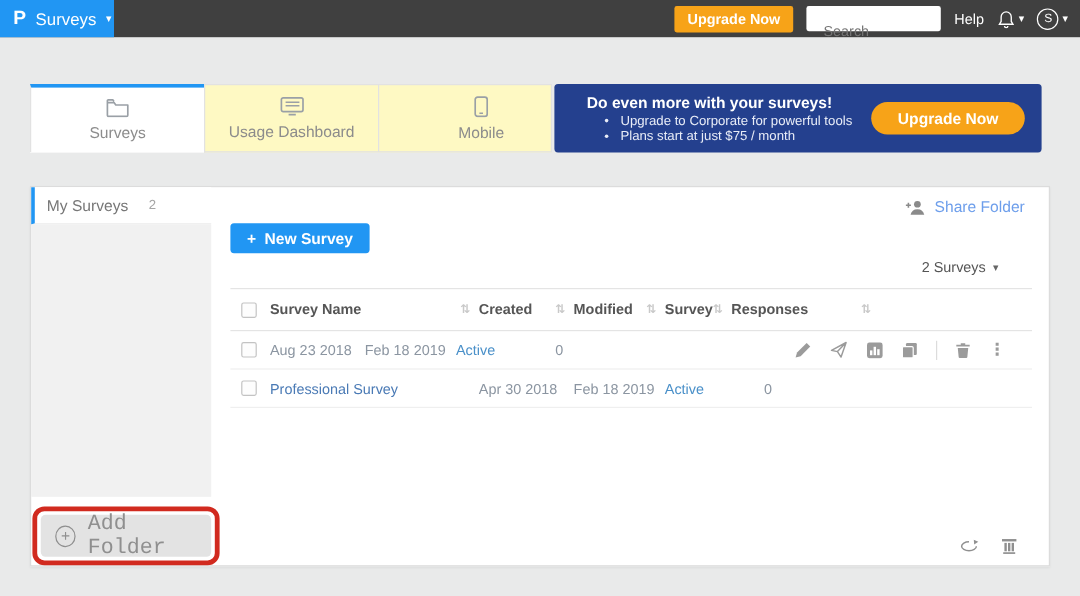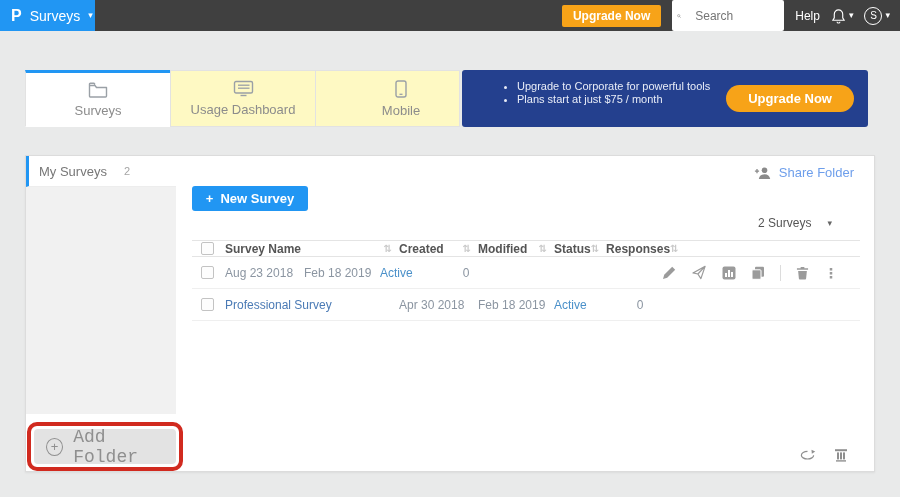--- a/index.html
+++ b/index.html
@@ -9,21 +9,21 @@
   
   .topbar { position:absolute; left:0; top:0; width:900px; height:31px; background:#404040; display:flex; align-items:center; }
   .logo-block { width:95px; height:31px; background:#2196f3; display:flex; align-items:center; padding-left:11px; gap:8px; cursor:pointer; }
   .logo { color:#fff; font-weight:bold; font-size:16px; }
   .product { color:#fff; font-size:14px; }
   .caret { font-size:9px; line-height:1; }
   .caret.white { color:#fff; }
   .caret.gray { color:#666; }
   .topbar-right { margin-left:auto; display:flex; align-items:center; gap:11px; padding-right:10px; }
   .btn-upgrade-top { background:#f7a318; color:#fff; font-weight:bold; font-size:12px; border:none; padding:4px 11px; border-radius:2px; cursor:pointer; }
-  .searchbox { background:#fff; border-radius:2px; width:112px; height:31px; display:flex; align-items:center; padding:0 5px; gap:14px; }
+  .searchbox { background:#fff; border-radius:2px; width:112px; height:21px; display:flex; align-items:center; padding:0 5px; gap:14px;flex-direction:column; }
   .searchbox input { border:none; outline:none; width:84px; font-size:12px; color:#444; font-family:inherit; background:transparent; }
   .help { color:#fff; font-size:12px; cursor:pointer; }
   .bell-wrap, .avatar-wrap { display:flex; align-items:center; gap:3px; cursor:pointer; }
   .avatar { width:18px; height:18px; border:1.5px solid #fff; border-radius:50%; color:#fff; font-size:10px; display:flex; align-items:center; justify-content:center; }
 
   
   .tabstrip { position:absolute; left:25px; top:70px; width:435px; height:57px; display:flex; }
   .tab { flex:0 0 145px; background:#fef9c3; border:1px solid #e2e2e2; border-right:none; display:flex; flex-direction:column; align-items:center; justify-content:center; gap:5px; cursor:pointer; }
   .tab:last-child { border-right:1px solid #e2e2e2;padding-left:27px; }
   .tab .tab-label { font-size:13px; color:#8c8c8c; }
@@ -46,34 +46,34 @@
   .annotation { position:absolute; left:1px; top:266px; width:156px; height:49px; border:4px solid #d12a1f; border-radius:10px; }
   .btn-add-folder { position:absolute; left:3px; top:3px; right:3px; bottom:3px; background:#e3e3e3; border-radius:4px; display:flex; align-items:center; gap:10px; padding-left:12px; cursor:pointer; }
   .circle-plus { width:18px; height:18px; border:1.5px solid #8f8f8f; border-radius:50%; color:#8f8f8f; font-size:13px; display:flex; align-items:center; justify-content:center; line-height:1; }
   .af-label { font-size:18px; color:#8f8f8f;font-family:Liberation Mono, monospace; }
 
   .share { position:absolute; right:20px; top:9px; display:flex; align-items:center; gap:7px; cursor:pointer; }
   .share-label { color:#6d9eeb; font-size:13px; }
 
   .btn-new-survey { position:absolute; left:166px; top:30px; width:116px; height:25px; background:#2196f3; border:none; border-radius:3px; color:#fff; font-weight:bold; font-size:13px; cursor:pointer; display:flex; align-items:center; justify-content:center; gap:7px; font-family:inherit; }
 
-  .count-dd { position:absolute; right:42px; top:60px; display:flex; align-items:center; gap:16px; cursor:pointer; font-size:12px; color:#555; }
+  .count-dd { position:absolute; right:42px; top:60px; display:flex; align-items:center; gap:6px; cursor:pointer; font-size:12px; color:#555; }
 
   
   .table { position:absolute; left:166px; top:84px; width:668px; }
   .trow { display:flex; align-items:center; }
-  .thead { height:17px; border-top:1px solid #e4e4e4; border-bottom:1px solid #e4e4e4; font-size:12px; font-weight:bold; color:#555; }
+  .thead { height:36px; border-top:1px solid #e4e4e4; border-bottom:1px solid #e4e4e4; font-size:12px; font-weight:bold; color:#555; }
   .tdata { height:32px; border-bottom:1px solid #efefef; font-size:12px; }
   .col-cb { flex:0 0 33px; display:flex; align-items:center; padding-left:9px; }
   .cb { width:13px; height:13px; border:1px solid #c3c3c3; border-radius:2px; background:#fdfdfd; cursor:pointer; }
   .col-name { flex:0 0 174px; display:flex; align-items:center; }
   .col-created { flex:0 0 79px; display:flex; align-items:center; }
   .col-modified { flex:0 0 76px; display:flex; align-items:center; }
   .col-status { flex:0 0 47px; display:flex; align-items:center; }
-  .col-resp { flex:0 0 78px; display:flex; align-items:center; }
+  .col-resp { flex:0 0 78px; display:flex; align-items:center;gap:44px; }
   .col-resp.center { justify-content:center; }
   .col-actions { flex:1; display:flex; align-items:center; justify-content:flex-end; gap:15px; padding-right:22px; }
   .sort { margin-left:auto; margin-right:7px; font-size:10px; color:#c9c9c9; cursor:pointer; }
   .name-link { text-decoration:none; cursor:pointer; }
   .name-bold { color:#1d4e89; font-weight:bold; }
   .name-normal { color:#4a7ab5; }
   .cell-gray { color:#8b95a1; }
   .cell-status { color:#4a90c9; cursor:pointer; }
   .act { cursor:pointer; display:flex; align-items:center; }
   .act-divider { width:1px; height:16px; background:#dcdcdc; }
@@ -136,20 +136,21 @@
     <div class="tab">
       <svg width="12" height="18" viewBox="0 0 12 18">
           <rect x="1" y="1" width="10" height="16" rx="2" stroke="#9aa0a6" stroke-width="1.4" fill="none"></rect>
           <line x1="4.5" y1="14.3" x2="7.5" y2="14.3" stroke="#9aa0a6" stroke-width="1.3"></line>
         </svg>
       <span class="tab-label">Mobile</span>
     </div>
   </div>
 
   <div class="banner">
+    <div class="banner-title">Do even more with your surveys!</div>
     <ul>
       <li>Upgrade to Corporate for powerful tools</li>
       <li>Plans start at just $75 / month</li>
     </ul>
     <button class="btn-upgrade-banner">Upgrade Now</button>
   </div>
 
   <div class="card">
 
     <div class="sidebar-head">
@@ -196,21 +197,21 @@
         </div>
         <div class="col-created">
           <span>Created</span>
           <span class="sort">⇅</span>
         </div>
         <div class="col-modified">
           <span>Modified</span>
           <span class="sort">⇅</span>
         </div>
         <div class="col-status">
-          <span>Status</span>
+          <span>Survey</span>
           <span class="sort">⇅</span>
         </div>
         <div class="col-resp">
           <span>Responses</span>
           <span class="sort">⇅</span>
         </div>
         <div class="col-actions"></div>
       </div>
 
       <div class="trow tdata">

